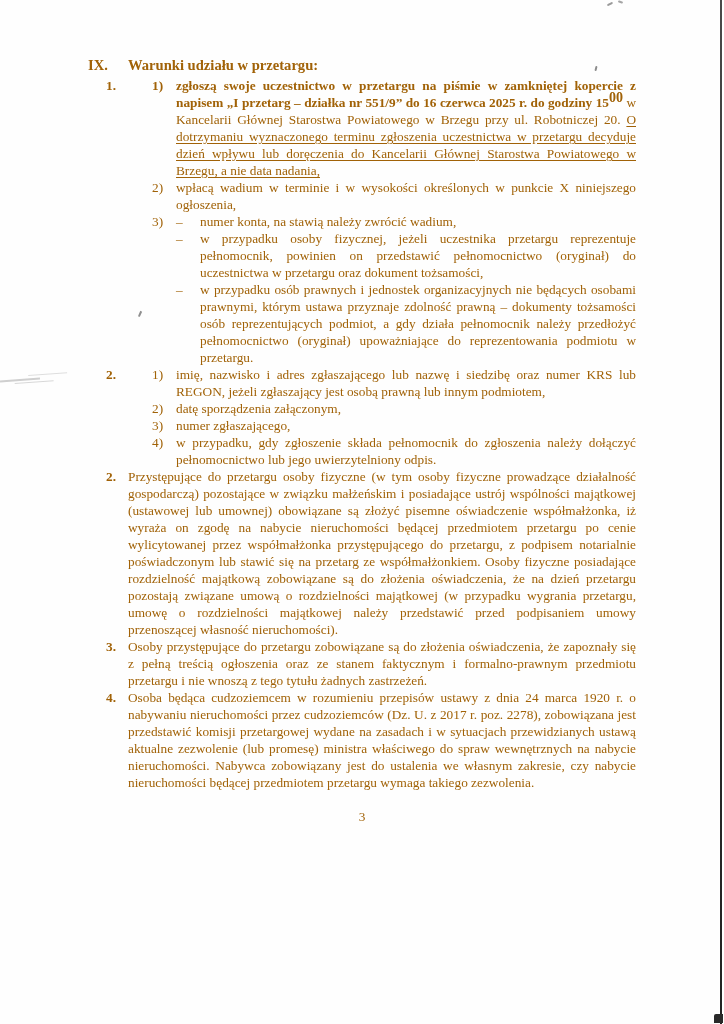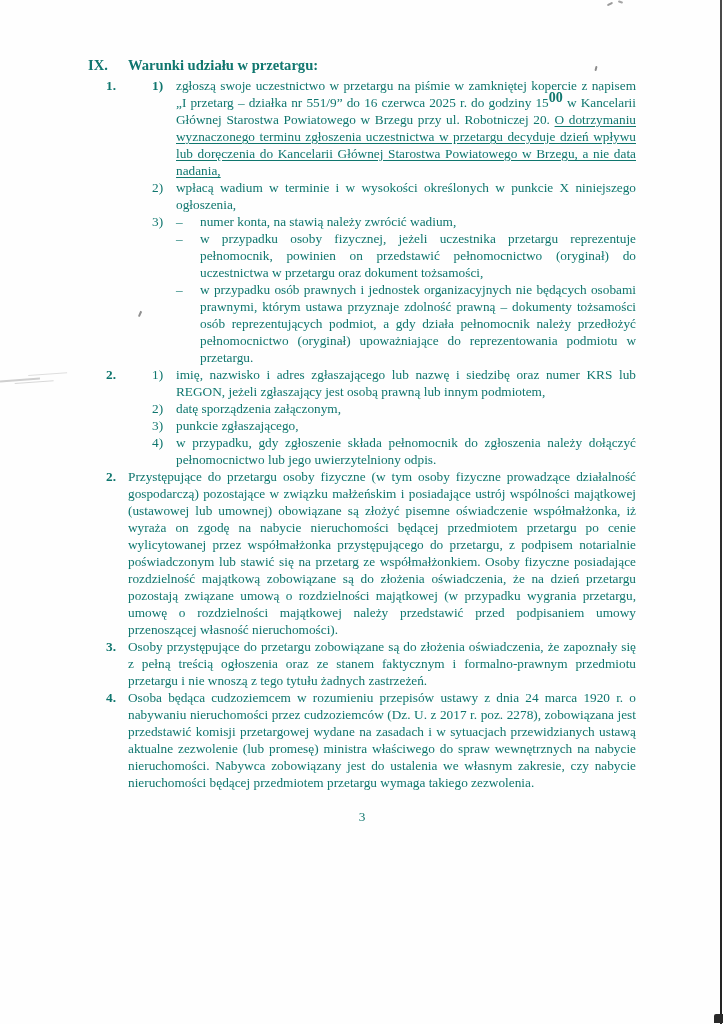--- a/index.html
+++ b/index.html
@@ -3,21 +3,21 @@
 <meta charset="utf-8">
 <style>
   html, body { margin: 0; padding: 0; background: #ffffff; }
   .page {
     position: relative;
     width: 724px;
     height: 1024px;
     background: #fefefe;
     overflow: hidden;
     font-family: "Liberation Serif", "DejaVu Serif", serif;
-    color: #0f766e;
+    color: #a16207;
   }
   .content {
     position: absolute;
     left: 88px;
     top: 56px;
     width: 548px;
     font-size: 13.3px;
     line-height: 17px;
   }
   .heading-row {
@@ -37,21 +37,21 @@
   }
   .just { text-align: justify; text-justify: inter-word; }
 
   .li2 { position: relative; padding-left: 48px; }
   .li2 > .num2 { position: absolute; left: 24px; top: 0; }
   .li2.boldsub > .num2 { font-weight: 700; }
 
   .lid { position: relative; padding-left: 24px; }
   .lid > .dash { position: absolute; left: 0; top: 0; }
 
-  .b { font-weight: 400; }
+  .b { font-weight: 700; }
   .u { text-decoration: underline; text-underline-offset: 2px; margin-top: 24px; }
   sup.b {
     font-size: 14px;
     line-height: 0;
     vertical-align: super;
     font-weight: 700;
   }
   .page-number {
     margin-top: 17px;
     text-align: center;
@@ -151,21 +151,21 @@
       <div class="li2">
         <span class="num2">1)</span>
         <div class="just">imię, nazwisko i adres zgłaszającego lub nazwę i siedzibę oraz numer KRS lub REGON, jeżeli zgłaszający jest osobą prawną lub innym podmiotem,</div>
       </div>
       <div class="li2">
         <span class="num2">2)</span>
         <div class="just">datę sporządzenia załączonym,</div>
       </div>
       <div class="li2">
         <span class="num2">3)</span>
-        <div class="just">punkcie zgłaszającego,</div>
+        <div class="just">numer zgłaszającego,</div>
       </div>
       <div class="li2">
         <span class="num2">4)</span>
         <div class="just">w przypadku, gdy zgłoszenie składa pełnomocnik do zgłoszenia należy dołączyć pełnomocnictwo lub jego uwierzytelniony odpis.</div>
       </div>
     </div>
 
     <div class="li1">
       <span class="num1">2.</span>
       <div class="just">Przystępujące do przetargu osoby fizyczne (w tym osoby fizyczne prowadzące działalność gospodarczą) pozostające w związku małżeńskim i posiadające ustrój wspólności majątkowej (ustawowej lub umownej) obowiązane są złożyć pisemne oświadczenie współmałżonka, iż wyraża on zgodę na nabycie nieruchomości będącej przedmiotem przetargu po cenie wylicytowanej przez współmałżonka przystępującego do przetargu, z podpisem notarialnie poświadczonym lub stawić się na przetarg ze współmałżonkiem. Osoby fizyczne posiadające rozdzielność majątkową zobowiązane są do złożenia oświadczenia, że na dzień przetargu pozostają związane umową o rozdzielności majątkowej (w przypadku wygrania przetargu, umowę o rozdzielności majątkowej należy przedstawić przed podpisaniem umowy przenoszącej własność nieruchomości).</div>

